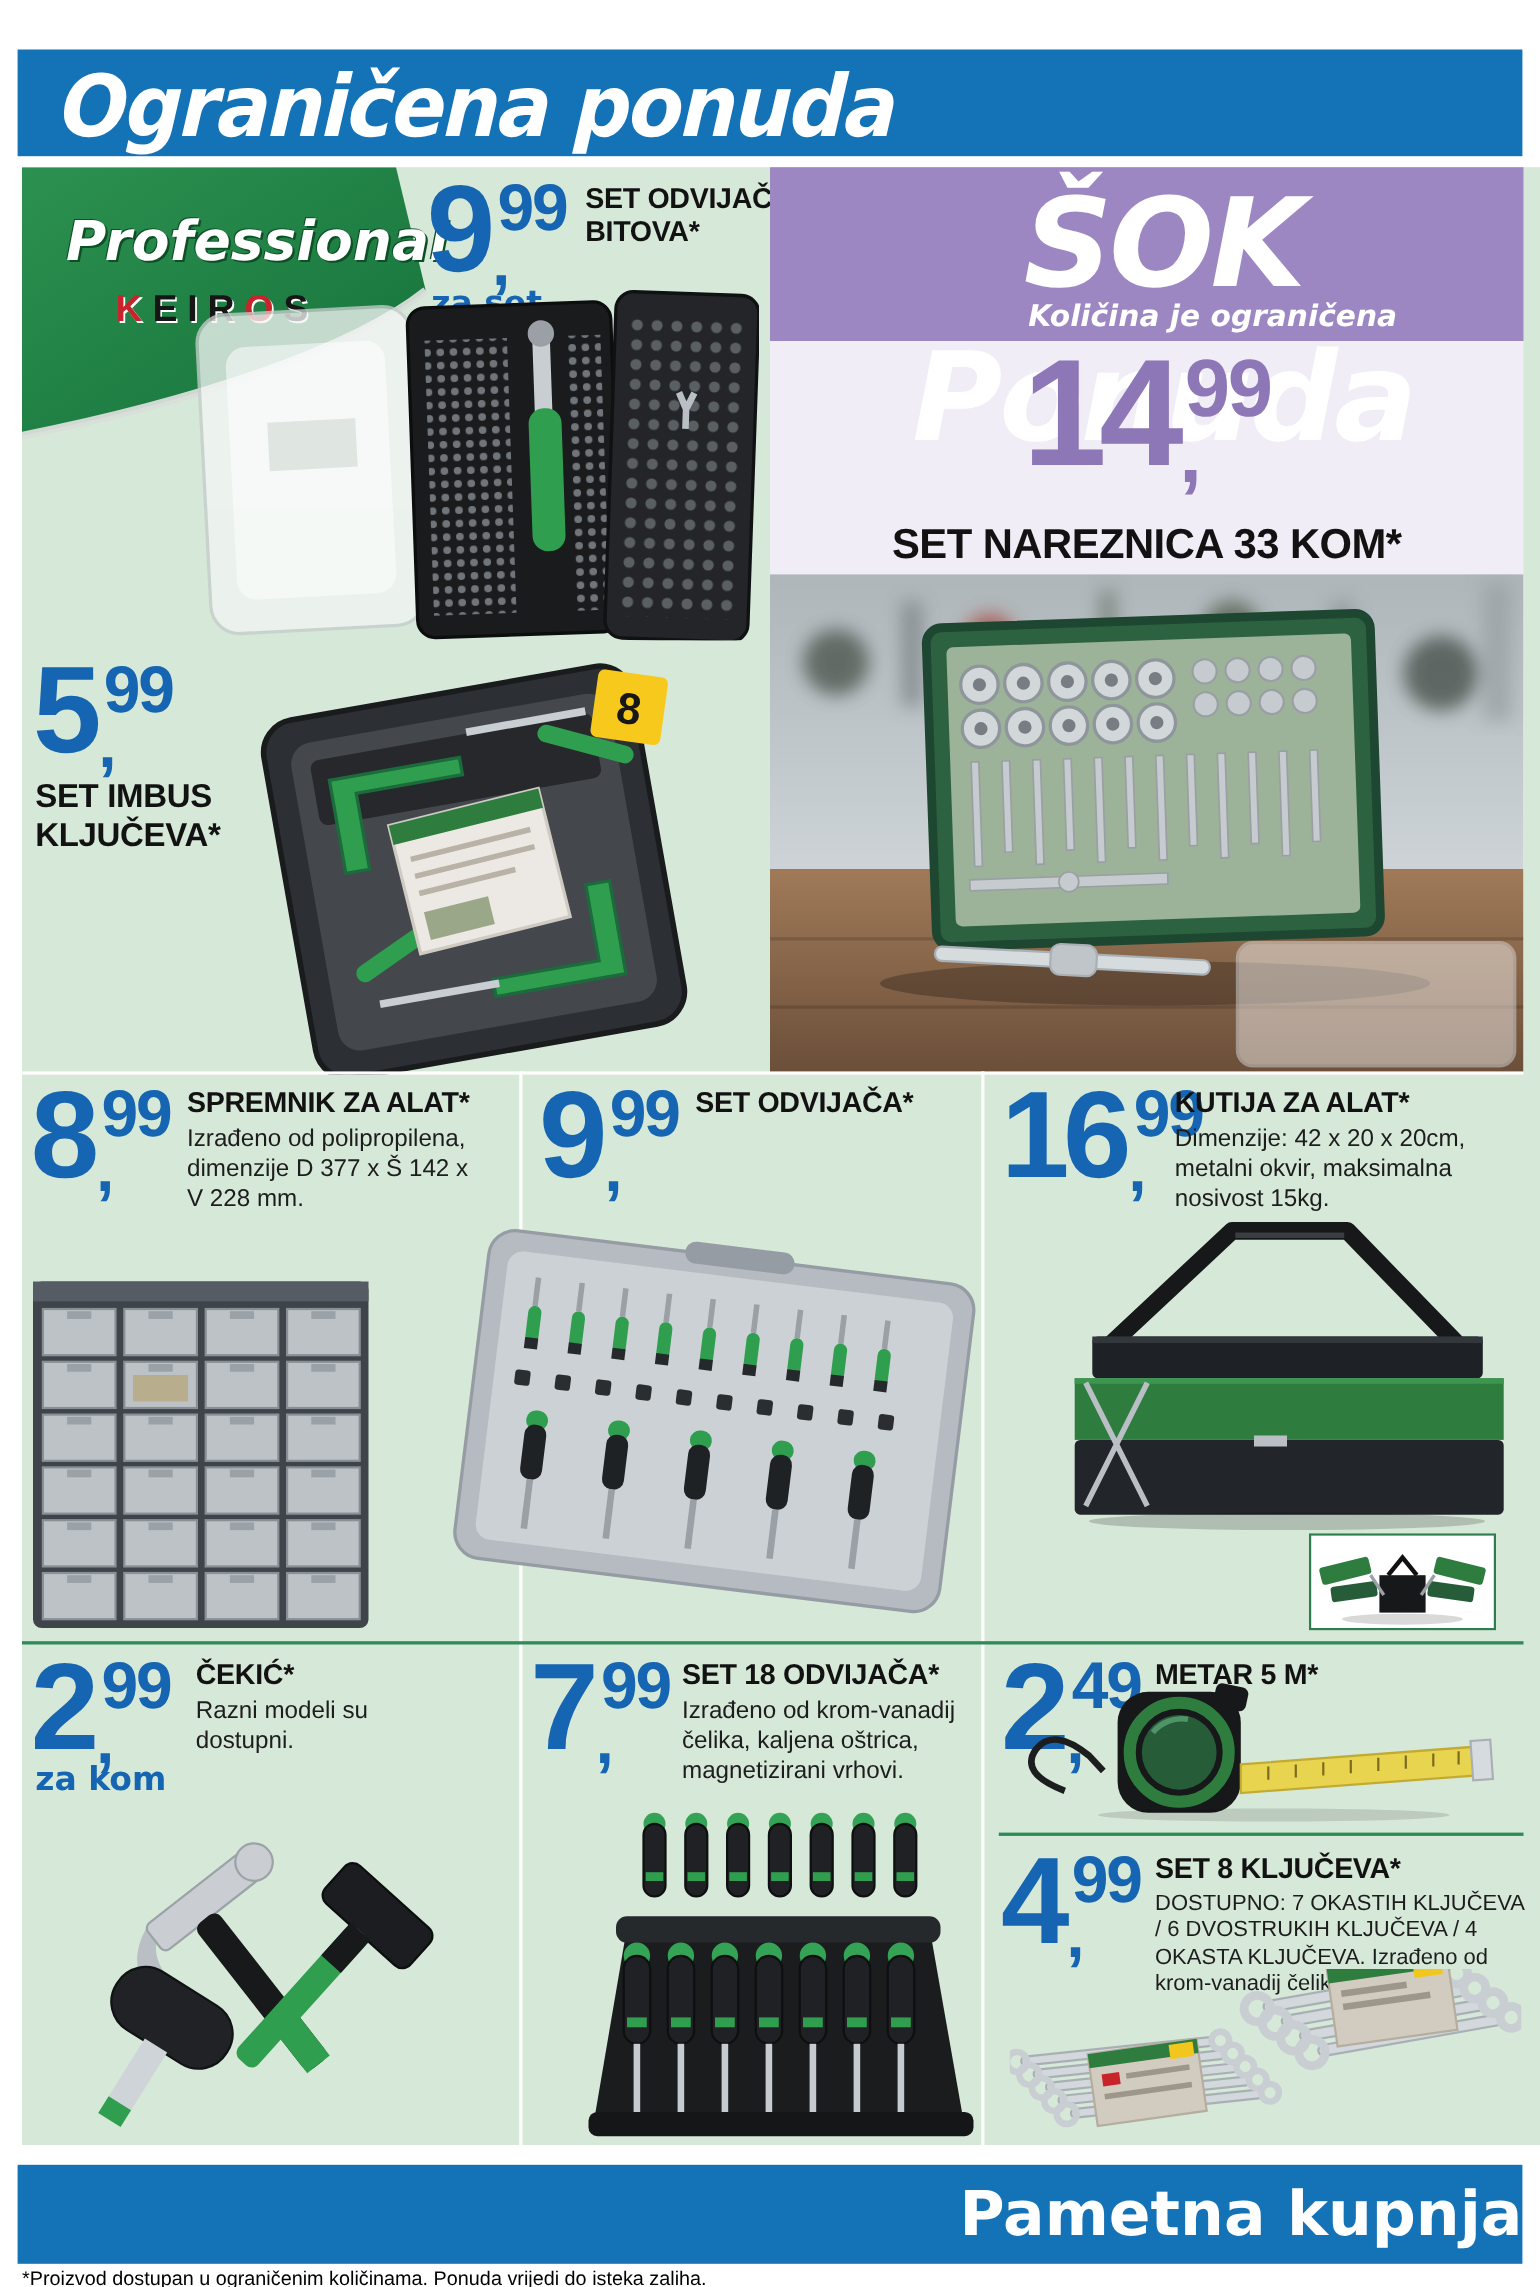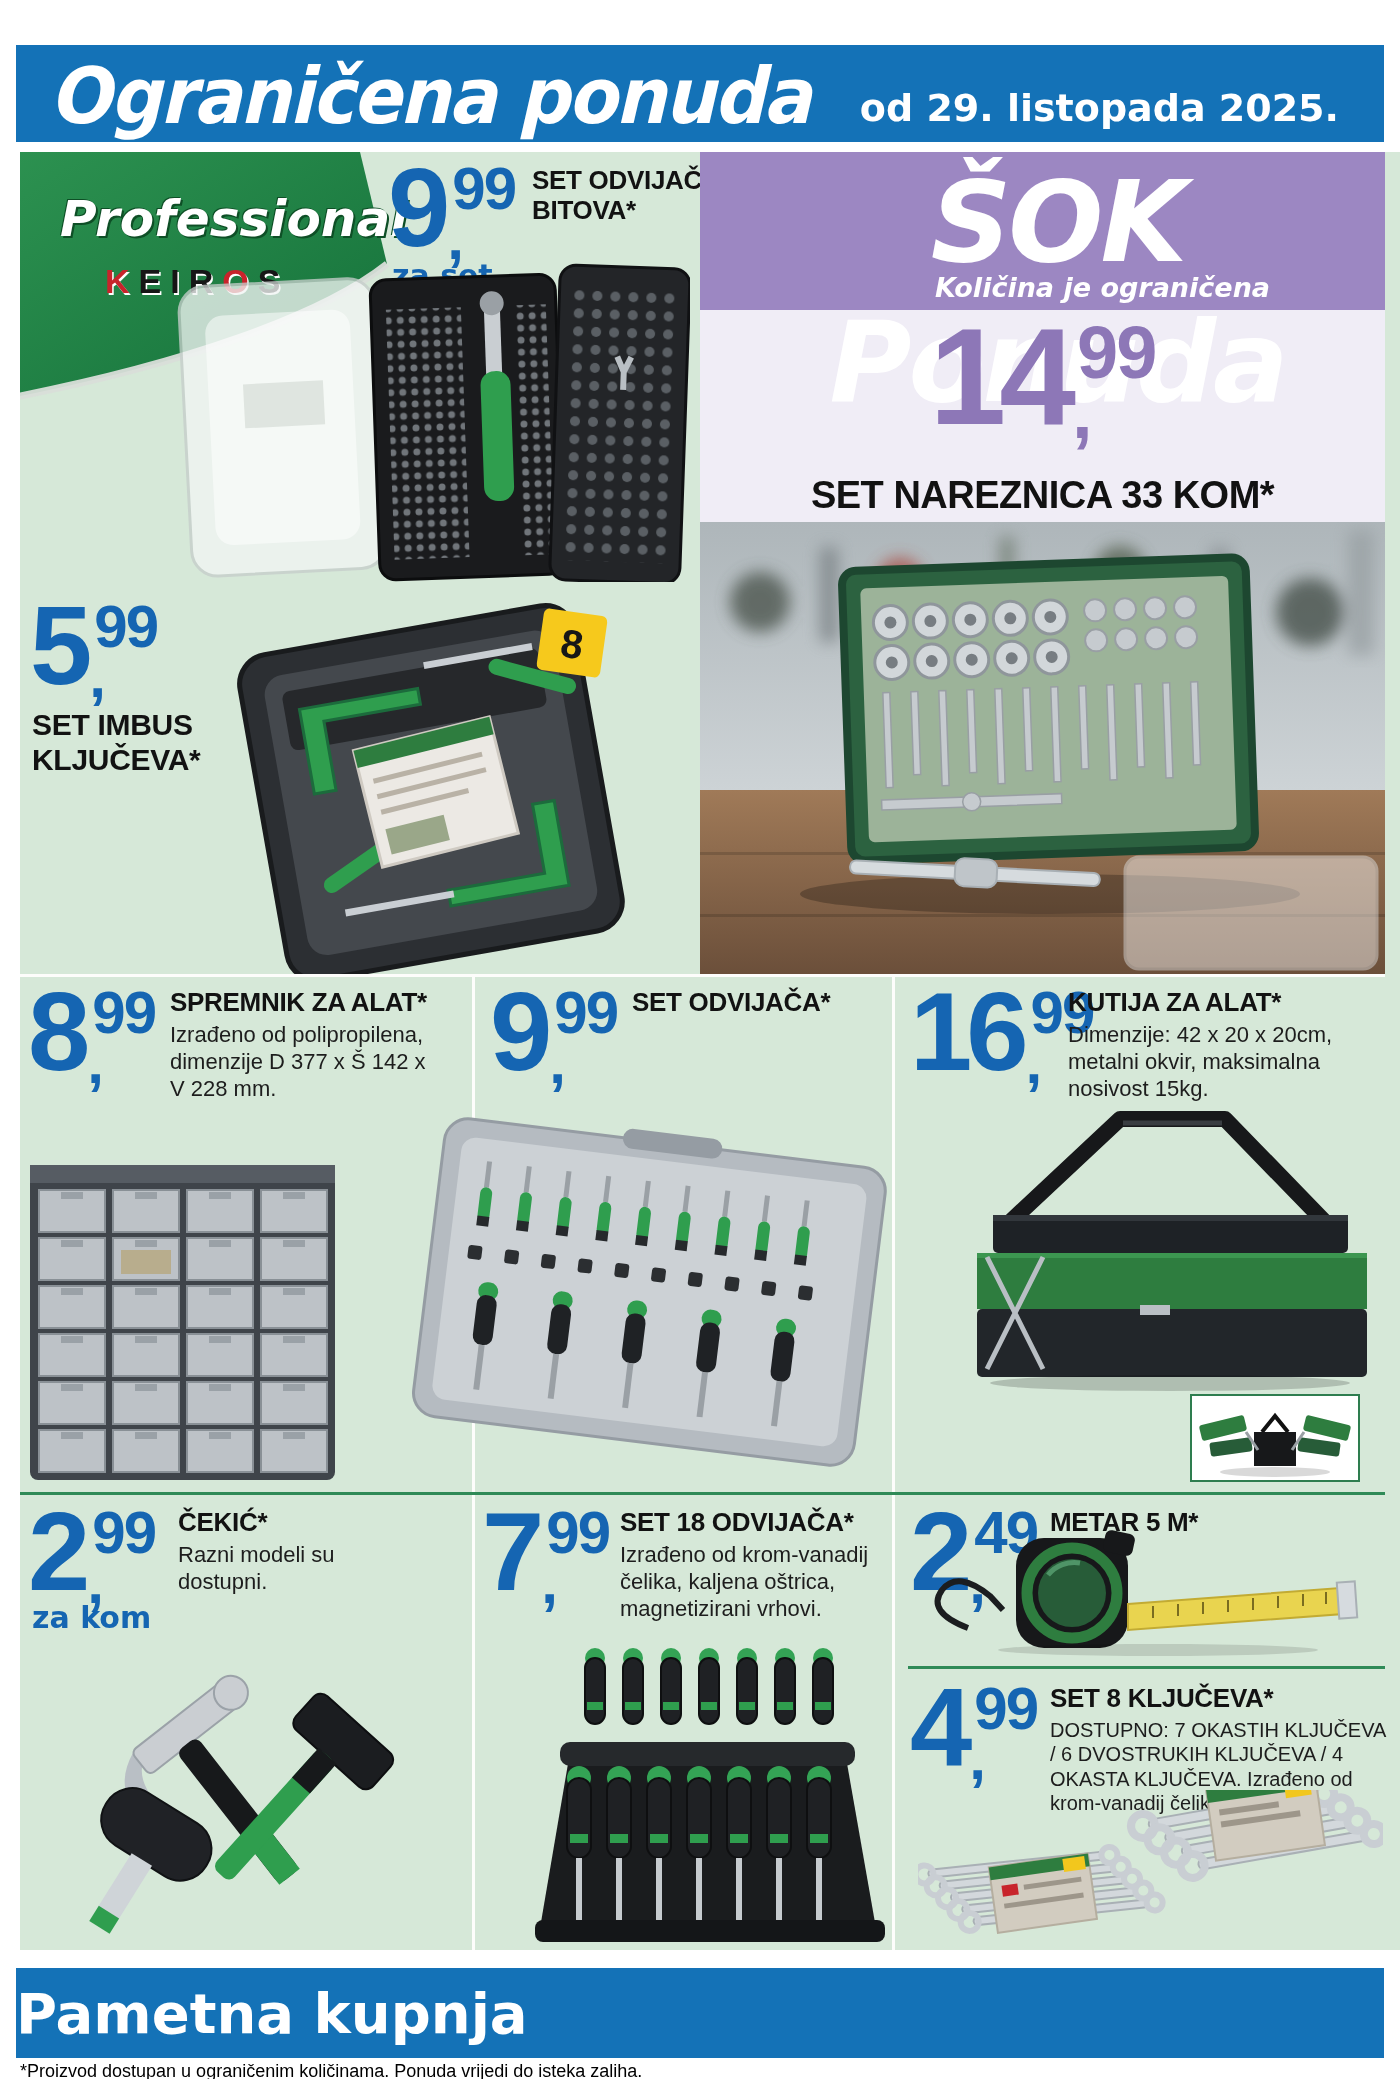--- a/index.html
+++ b/index.html
@@ -6,21 +6,21 @@
   .page{position:relative;width:1400px;height:2079px;background:#ffffff;overflow:hidden;
         font-family:"Liberation Sans",sans-serif;}
   
   .topbar{position:absolute;left:16px;top:45px;width:1368px;height:97px;background:#1472b7;}
   .topbar .title{position:absolute;left:42px;top:6px;color:#fff;font-weight:bold;font-style:italic;
         font-size:72px;letter-spacing:-2px;transform:scaleY(1.08) skewX(-3deg);transform-origin:left top;
         font-family:"DejaVu Sans",sans-serif;white-space:nowrap;}
   .topbar .date{position:absolute;right:45px;bottom:12px;color:#fff;font-weight:bold;font-size:38px;
         font-family:"DejaVu Sans",sans-serif;white-space:nowrap;}
   .botbar{position:absolute;left:16px;top:1968px;width:1368px;height:90px;background:#1472b7;
-        display:flex;align-items:center;justify-content:flex-start;}
+        display:flex;align-items:center;justify-content:flex-end;}
   .botbar span{color:#fff;font-weight:bold;font-size:56px;font-family:"DejaVu Sans",sans-serif;}
   .footnote{position:absolute;left:20px;top:2061px;font-size:18px;color:#000;}
   
   .content{position:absolute;left:20px;top:152px;width:1365px;height:1798px;background:#d6e8d8;padding-left:16px;}
   .abs{position:absolute;}
   
   .price{position:absolute;display:flex;color:#1565b2;font-weight:bold;line-height:.82;}
   .p-int{font-size:112px;letter-spacing:-6px;}
   .p-frac{display:flex;flex-direction:column;margin-left:8px;}
   .p-dec{font-size:60px;line-height:.9;letter-spacing:-2px;}
@@ -62,21 +62,20 @@
         border:2px solid #2e7d4f;}
   svg{display:block;}
 </style>
 </head>
 <body>
 
 <div class="page">
 
   <div class="topbar">
     <div class="title">Ograničena ponuda</div>
-    <div class="date">od 29. listopada 2025.</div>
   </div>
 
   <div class="content">
 
     <svg class="abs" style="left:0;top:0" width="420" height="260" viewBox="0 0 420 260">
       <defs>
         <linearGradient id="bgreen" x1="0" y1="0" x2="1" y2="1">
           <stop offset="0" stop-color="#2c9150"></stop>
             <stop offset="1" stop-color="#15713a"></stop>
         </linearGradient>

